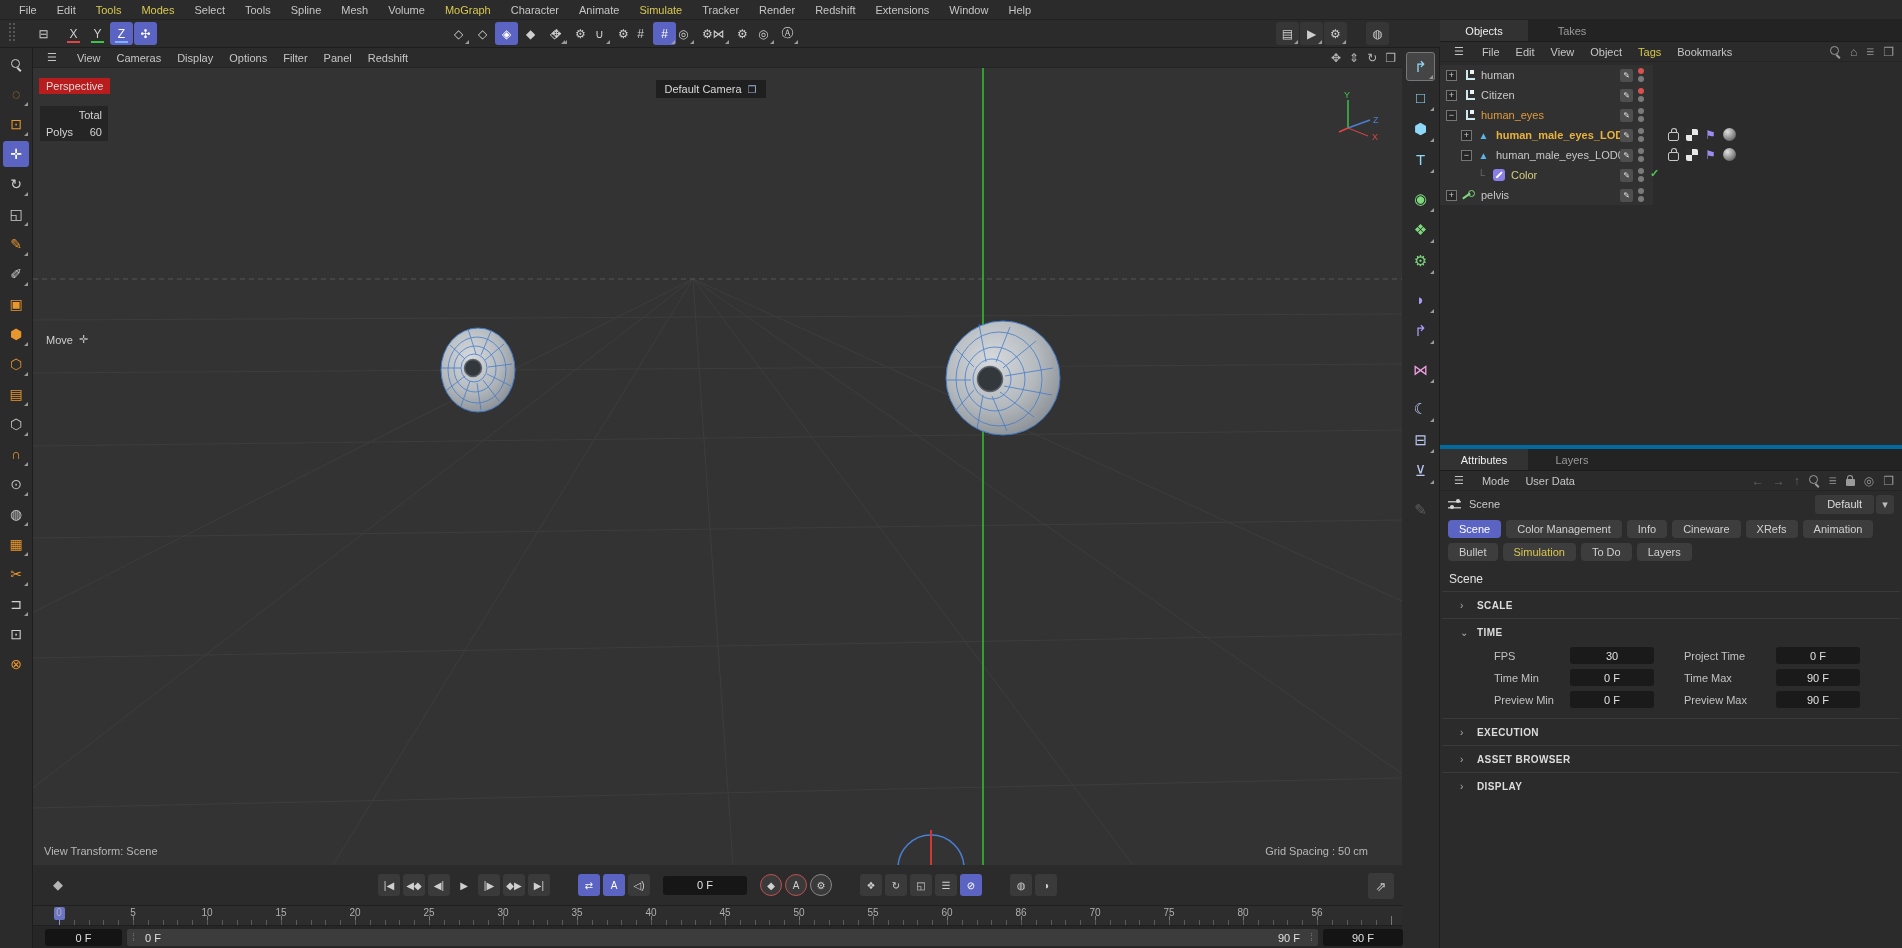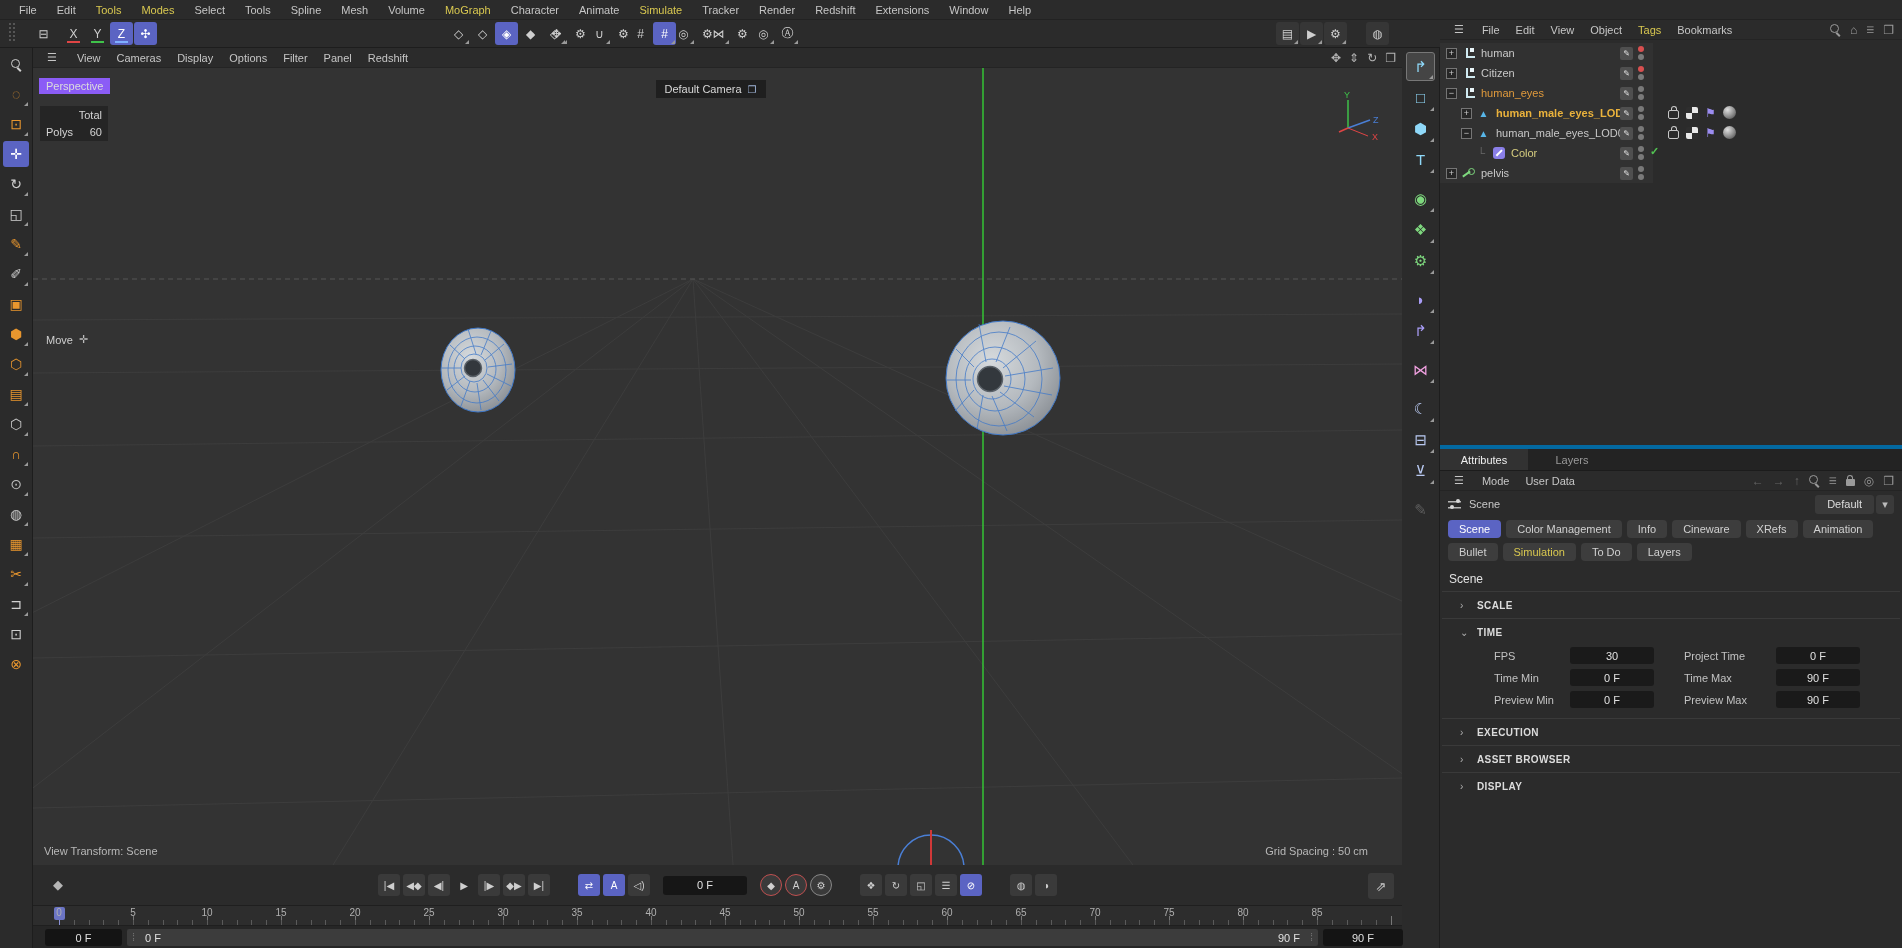--- a/index.html
+++ b/index.html
@@ -32,21 +32,21 @@
                   border-right:1px solid #1d1d1d; display:flex; flex-direction:column; align-items:center; padding-top:3px; }
   #left-toolbar .btn { width:26px; height:26px; margin-bottom:4px; font-size:14px; }
 
   
   #viewport { position:absolute; left:33px; top:48px; width:1369px; height:817px; background:#333; }
   #vp-menu { height:20px; background:#2b2b2b; border-bottom:1px solid #242424; display:flex; align-items:center;
              padding-left:6px; gap:4px; }
   #vp-menu .menu-item { padding:2px 8px; }
   #vp-menu .right-icons { margin-left:auto; margin-right:6px; display:flex; gap:8px; color:#b5b5b5; font-size:12px; }
   #canvas { position:relative; width:1369px; height:797px; overflow:hidden; }
-  .vp-label { position:absolute; background:#8b5cf6; color:#dcdcdc; padding:2px 7px; }
+  .vp-label { position:absolute; background:#b91c1c; color:#dcdcdc; padding:2px 7px; }
   #persp-label { left:6px; top:10px; }
   #stats-box { position:absolute; left:7px; top:38px; width:68px; background:#252525; padding:3px 6px; color:#d5d5d5; }
   #stats-box .r1 { text-align:right; }
   #stats-box .r2 { display:flex; justify-content:space-between; margin-top:5px; }
   #camera-pill { position:absolute; left:50%; margin-left:-62px; top:12px; background:#1f1f1f; color:#d8d8d8;
                  padding:3px 9px; display:flex; gap:6px; align-items:center; }
   #move-hint { position:absolute; left:13px; top:265px; color:#cfcfcf; display:flex; gap:6px; align-items:center; }
   #view-transform { position:absolute; left:11px; bottom:8px; color:#b8b8b8; }
   #grid-spacing { position:absolute; right:34px; bottom:8px; color:#b8b8b8; }
   #gizmo { position:absolute; right:20px; top:22px; }
@@ -464,20 +464,24 @@
       <div class="btn sub">
         <span style="color: rgb(184, 200, 240);">⊻</span>
       </div>
       <div class="gap"></div>
       <div class="btn">
         <span style="color: rgb(94, 94, 94);">✎</span>
       </div>
     </div>
 
   <div id="right-panel">
+    <div class="tabbar" id="om-tabs">
+        <div class="tab active">Objects</div>
+        <div class="tab">Takes</div>
+      </div>
     <div class="panel-menu">
       <span class="menu-item">☰</span>
       <span id="om-menu-items" style="display:flex">
           <span class="menu-item">File</span>
           <span class="menu-item">Edit</span>
           <span class="menu-item">View</span>
           <span class="menu-item">Object</span>
           <span class="menu-item hl">Tags</span>
           <span class="menu-item">Bookmarks</span>
         </span>
@@ -722,25 +726,25 @@
         <span class="ruler-num" style="left: 248px;">15</span>
         <span class="ruler-num" style="left: 322px;">20</span>
         <span class="ruler-num" style="left: 396px;">25</span>
         <span class="ruler-num" style="left: 470px;">30</span>
         <span class="ruler-num" style="left: 544px;">35</span>
         <span class="ruler-num" style="left: 618px;">40</span>
         <span class="ruler-num" style="left: 692px;">45</span>
         <span class="ruler-num" style="left: 766px;">50</span>
         <span class="ruler-num" style="left: 840px;">55</span>
         <span class="ruler-num" style="left: 914px;">60</span>
-        <span class="ruler-num" style="left: 988px;">65</span>
+        <span class="ruler-num" style="left: 988px;">86</span>
         <span class="ruler-num" style="left: 1062px;">70</span>
         <span class="ruler-num" style="left: 1136px;">75</span>
         <span class="ruler-num" style="left: 1210px;">80</span>
-        <span class="ruler-num" style="left: 1284px;">85</span>
+        <span class="ruler-num" style="left: 1284px;">56</span>
         <span class="ruler-num" style="left: 1358px; margin-top: 40px;">90</span>
       </div>
     <div id="rangebar">
       <div id="cur-frame-field">0 F</div>
       <div id="range">
         <span>0 F</span>
         <span>90 F</span>
       </div>
       <div id="range-end-field">90 F</div>
     </div>

